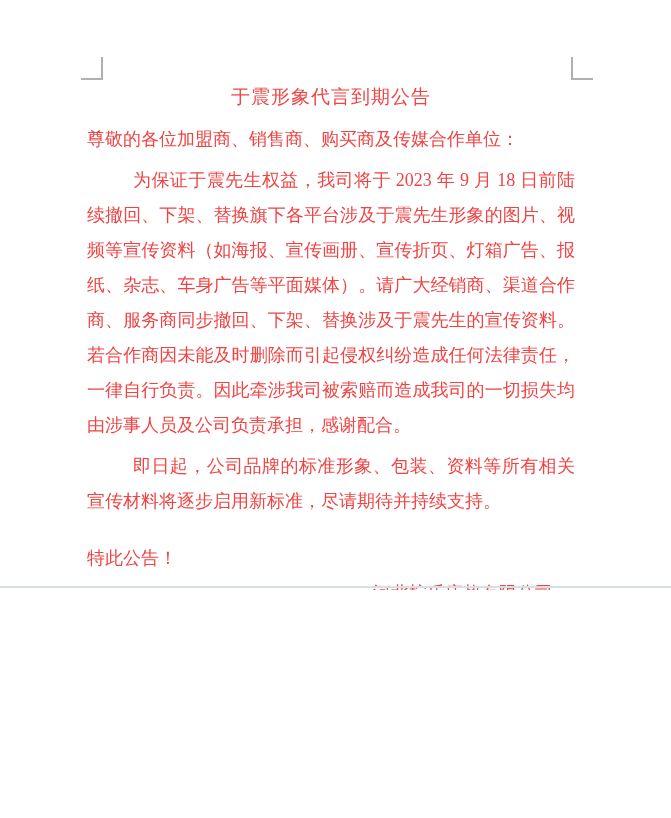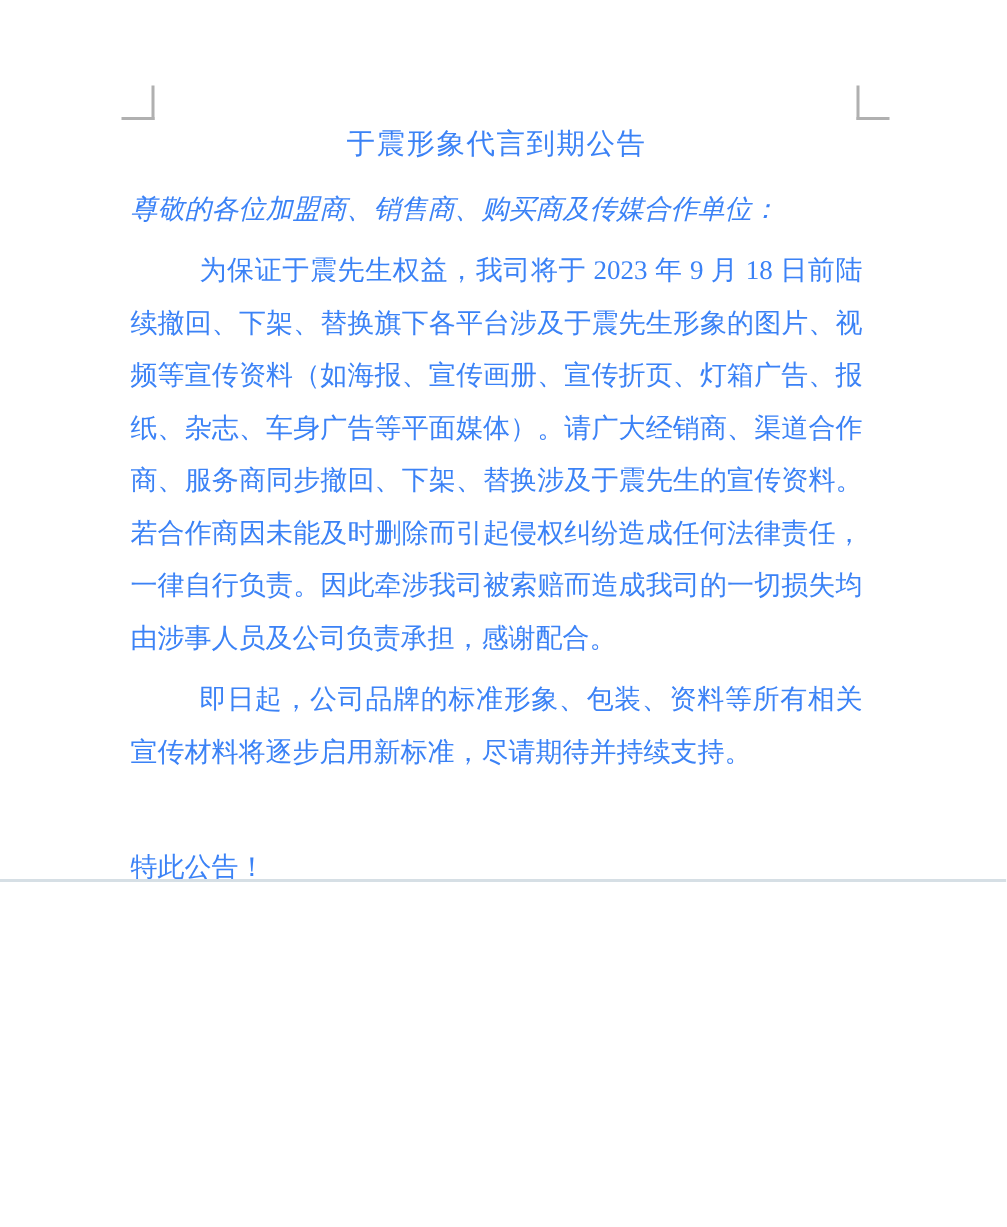--- a/index.html
+++ b/index.html
@@ -3,21 +3,21 @@
 <meta charset="utf-8">
 <style>
   html, body { margin: 0; padding: 0; background: #ffffff; }
   .page {
     position: relative;
     width: 671px;
     height: 590px;
     background: #ffffff;
     overflow: hidden;
     font-family: "Liberation Serif", "DejaVu Serif", serif;
-    color: #3b82f6;
+    color: #ef4444;
   }
   
   .crop-mark { position: absolute; width: 20px; height: 21px; }
   .crop-tl { left: 81px; top: 57px; border-right: 2px solid #b0b0b0; border-bottom: 2px solid #b0b0b0; }
   .crop-tr { left: 571px; top: 57px; border-left: 2px solid #b0b0b0; border-bottom: 2px solid #b0b0b0; }
 
   
   .content {
     position: absolute;
     left: 87px;
@@ -29,23 +29,23 @@
     text-justify: inter-character;
   }
   .doc-title {
     font-size: 19px;
     line-height: 26px;
     text-align: center;
     letter-spacing: 1px;
     margin: 0 0 6px 0;
   }
   .para { margin: 6px 0 0 0; }
-  .para.first { margin-top: 12px; font-style: italic; }
+  .para.first { margin-top: 12px; }
   .para.indent { text-indent: 46px; }
-  .closing { margin-top: 42px; }
+  .closing { margin-top: 22px; }
   .sign-block { text-align: right; padding-right: 22px; }
 
   
   .dot-handle {
     position: absolute;
     left: 63px;
     top: 696px;
     display: grid;
     grid-template-columns: 5px 5px;
     grid-template-rows: 5px 5px 5px;

